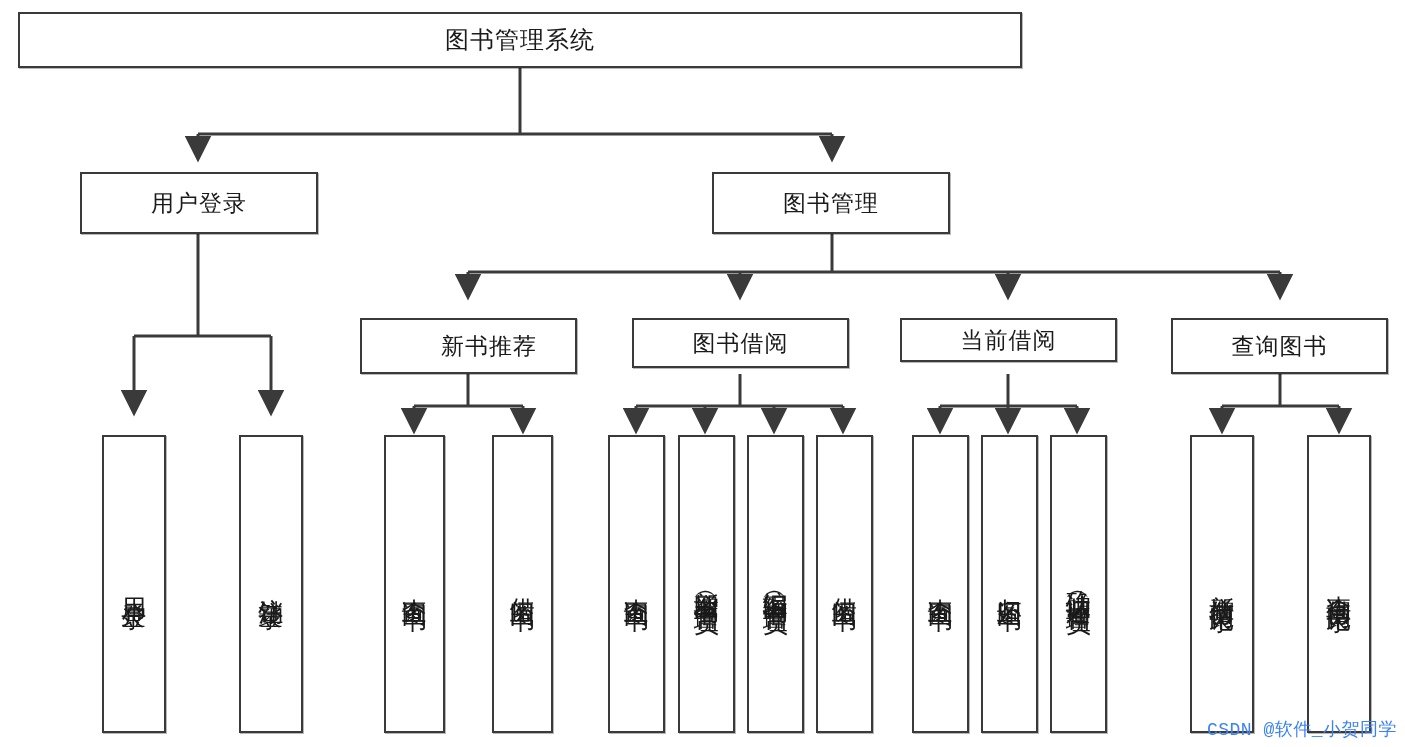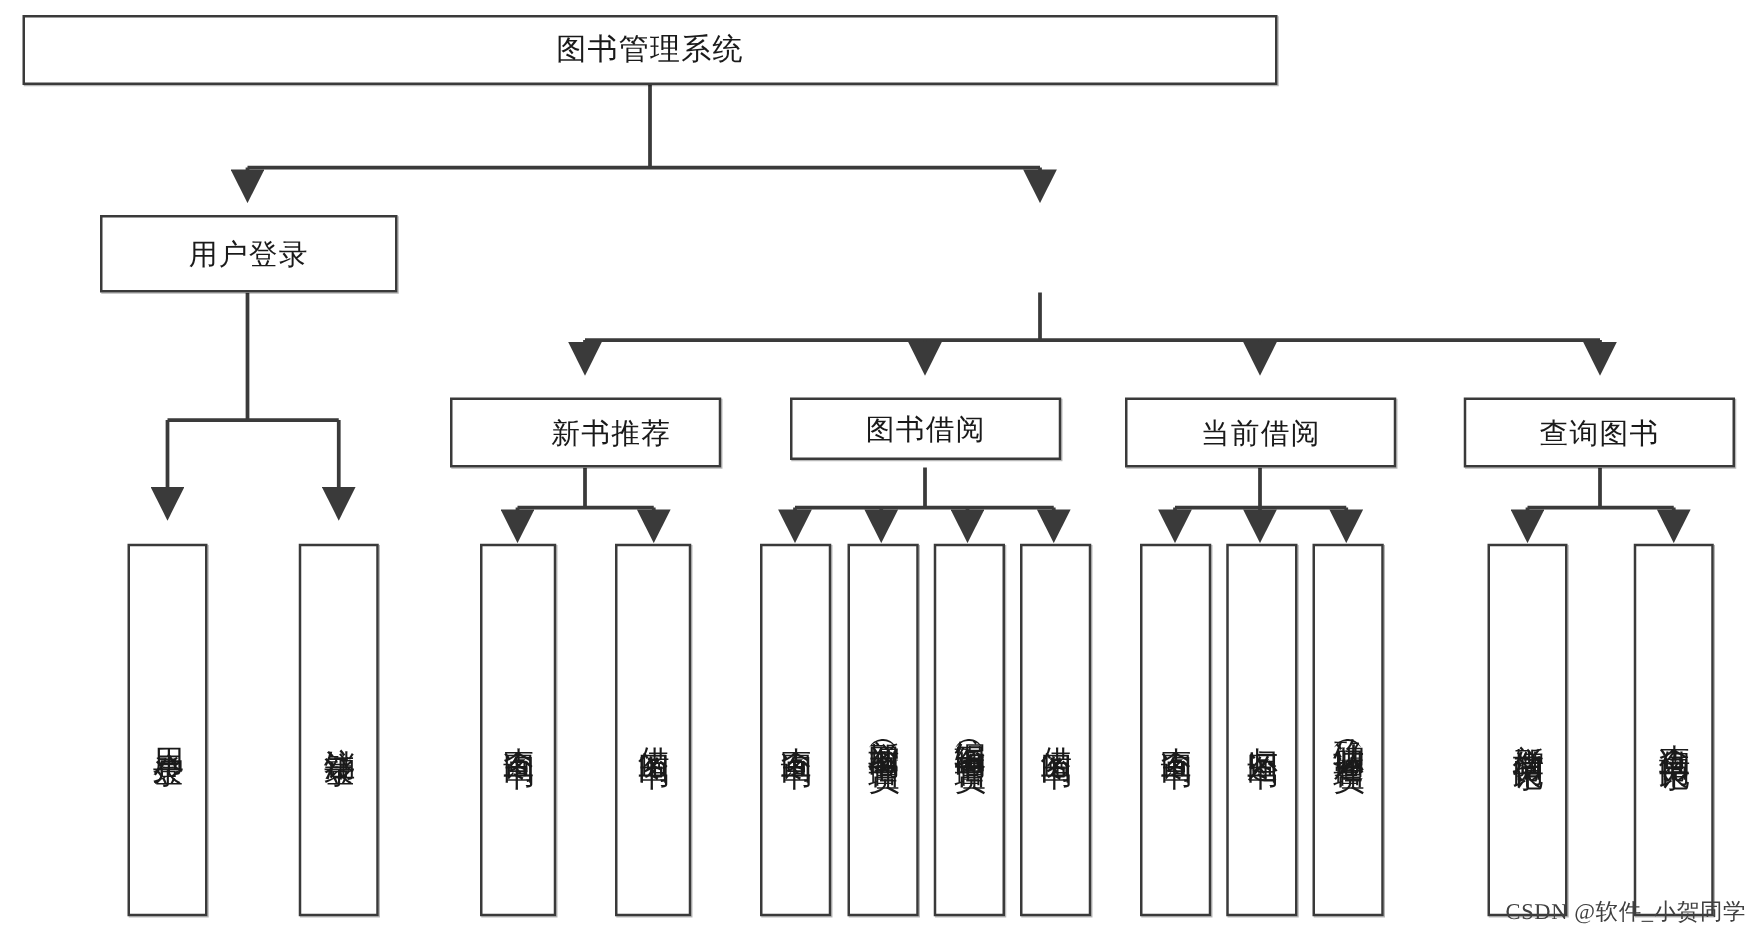--- a/index.html
+++ b/index.html
@@ -63,24 +63,24 @@
     width: 1405px;
     height: 747px;
     pointer-events: none;
   }
   
   .watermark {
     position: absolute;
     right: 8px;
     bottom: 6px;
     font-size: 18px;
-    color: #404040;
+    color: #3b82f6;
     letter-spacing: 0.5px;
     white-space: nowrap;
-    font-family: Liberation Serif, serif;
+    font-family: Liberation Mono, monospace;
     text-align: right;
   }
 </style>
 </head>
 <body>
 
 <div id="canvas">
 
   <svg class="edges" viewBox="0 0 1405 747" width="1405" height="747">
     <defs>
@@ -133,30 +133,33 @@
   </svg>
 
   <div class="node h-node root" style="left:18px; top:12px; width:1004px; height:56px;">
     <span class="label">图书管理系统</span>
   </div>
 
   <div class="node h-node" style="left:80px; top:172px; width:238px; height:62px;">
     <span class="label">用户登录</span>
   </div>
 
+  <div class="node h-node" style="left:712px; top:172px; width:238px; height:62px;">
+    <span class="label">图书管理</span>
+  </div>
 
   <div class="node h-node" style="left:360px; top:318px; width:217px; height:56px;padding-left:41px;">
     <span class="label">新书推荐</span>
   </div>
 
   <div class="node h-node" style="left:632px; top:318px; width:217px; height:50px;">
     <span class="label">图书借阅</span>
   </div>
 
-  <div class="node h-node" style="left:900px; top:318px; width:217px; height:56px;">
+  <div class="node h-node" style="left:900px; top:318px; width:217px; height:44px;">
     <span class="label">当前借阅</span>
   </div>
 
   <div class="node h-node" style="left:1171px; top:318px; width:217px; height:56px;">
     <span class="label">查询图书</span>
   </div>
 
   <div class="node v-node" style="left:102px; top:435px; width:64px; height:298px;">
     <span class="label">用户登录</span>
   </div>

